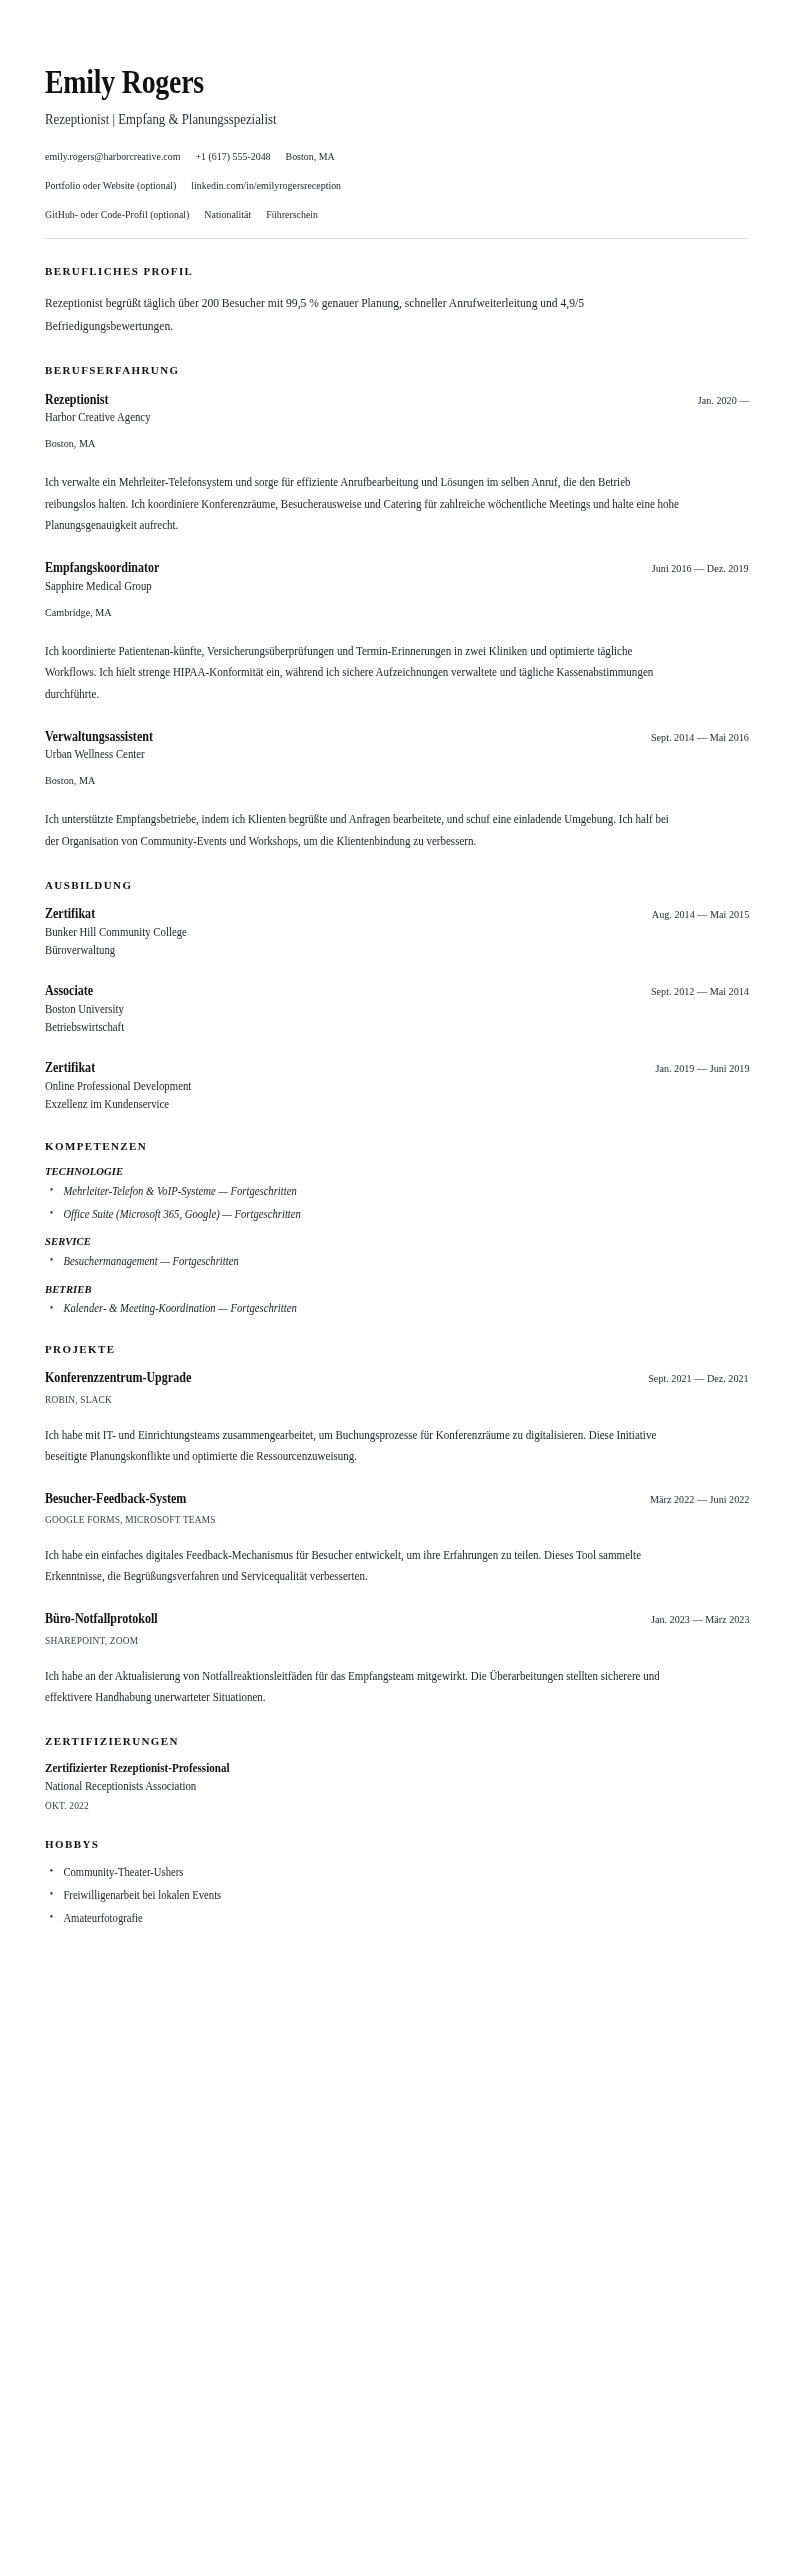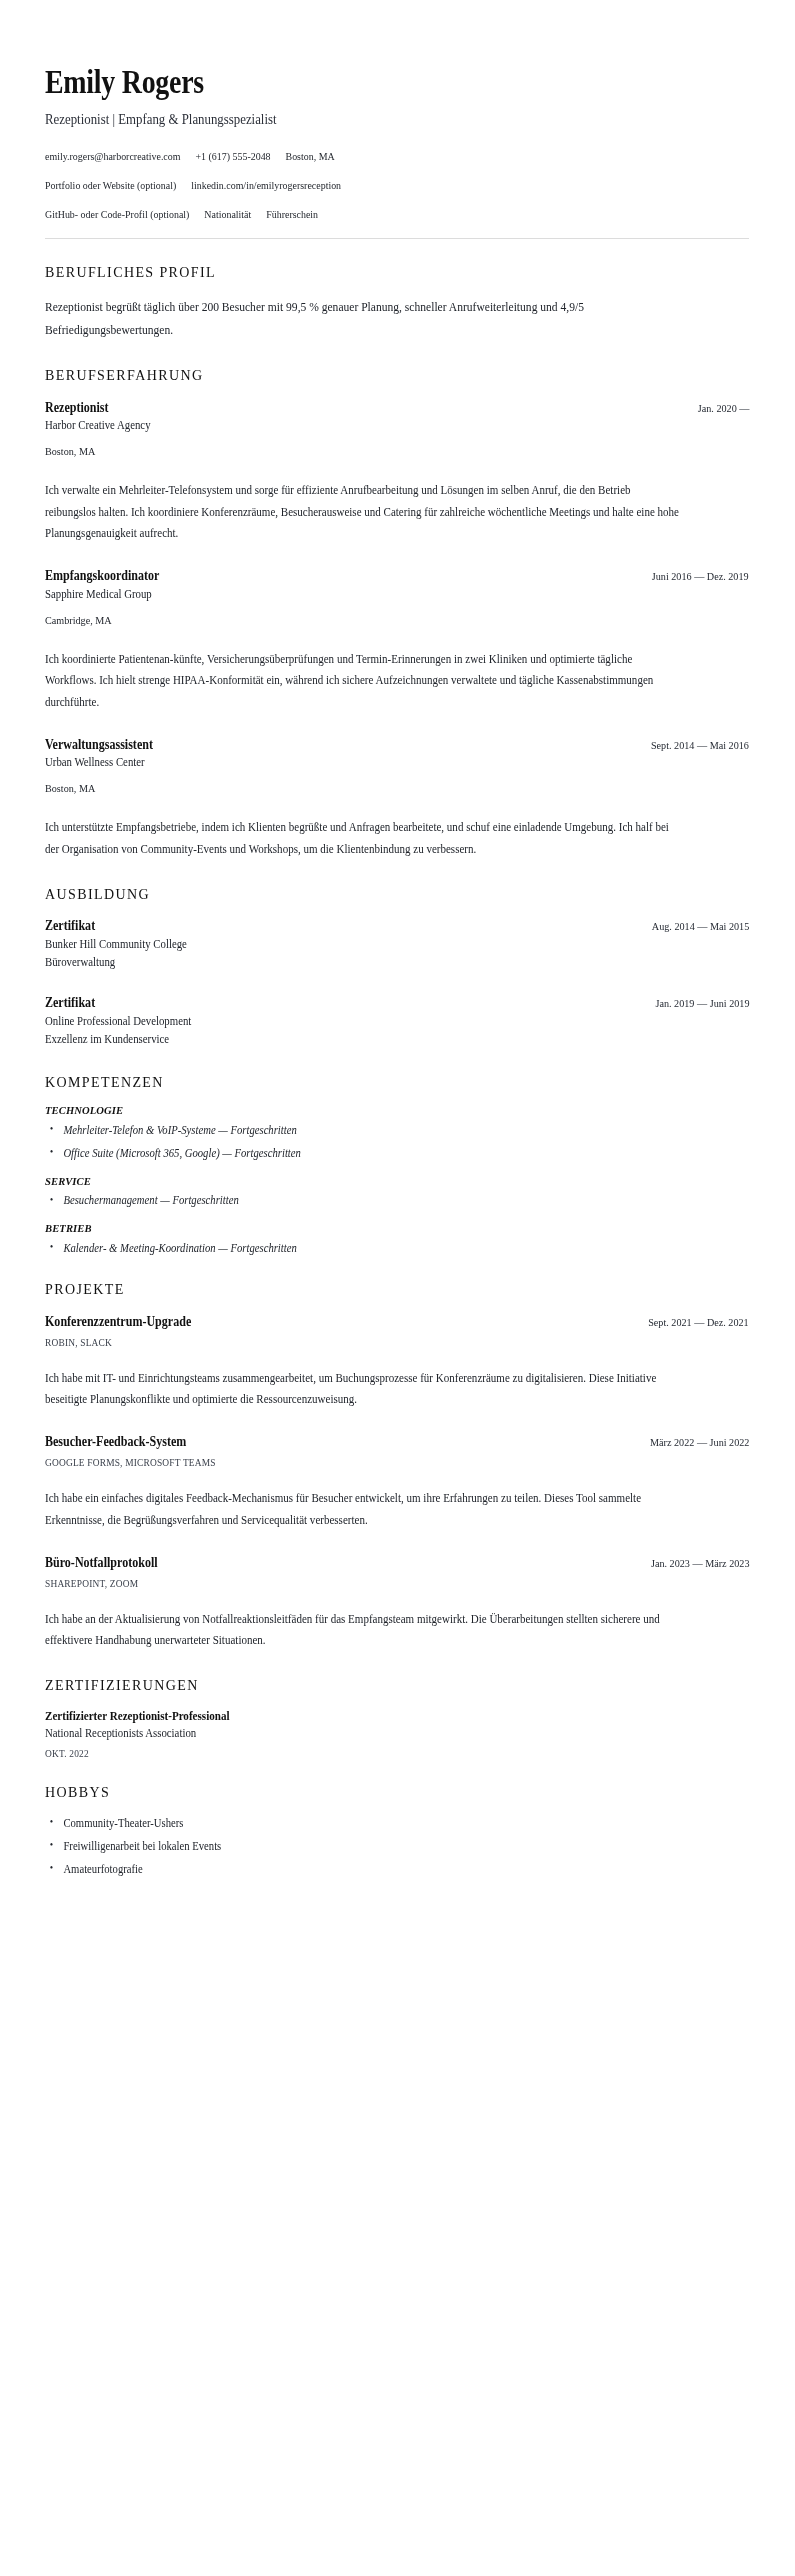--- a/index.html
+++ b/index.html
@@ -63,22 +63,22 @@
     margin: 14.6px 0 0 0;
     width: 704px;
   }
 
   
   .section {
     margin-top: 26.5px;
   }
   .section-title {
     font-family: "Liberation Serif", "DejaVu Serif", serif;
-    font-weight: 400;
-    font-size: 14px;
+    font-weight: 700;
+    font-size: 11px;
     letter-spacing: 1.4px;
     text-transform: uppercase;
     color: #111111;
     margin: 0 0 14.6px 0;
   }
   .summary {
     font-size: 12.3px;
     line-height: 1.85;
     color: #20242b;
     max-width: 663px;
@@ -298,20 +298,28 @@
 
       <div class="entry">
         <div class="entry-head">
           <div class="entry-title">Zertifikat</div>
           <div class="entry-date">Aug. 2014 — Mai 2015</div>
         </div>
         <div class="entry-org">Bunker Hill Community College</div>
         <div class="entry-sub">Büroverwaltung</div>
       </div>
 
+      <div class="entry">
+        <div class="entry-head">
+          <div class="entry-title">Associate</div>
+          <div class="entry-date">Sept. 2012 — Mai 2014</div>
+        </div>
+        <div class="entry-org">Boston University</div>
+        <div class="entry-sub">Betriebswirtschaft</div>
+      </div>
 
       <div class="entry">
         <div class="entry-head">
           <div class="entry-title">Zertifikat</div>
           <div class="entry-date">Jan. 2019 — Juni 2019</div>
         </div>
         <div class="entry-org">Online Professional Development</div>
         <div class="entry-sub">Exzellenz im Kundenservice</div>
       </div>
     </section>

